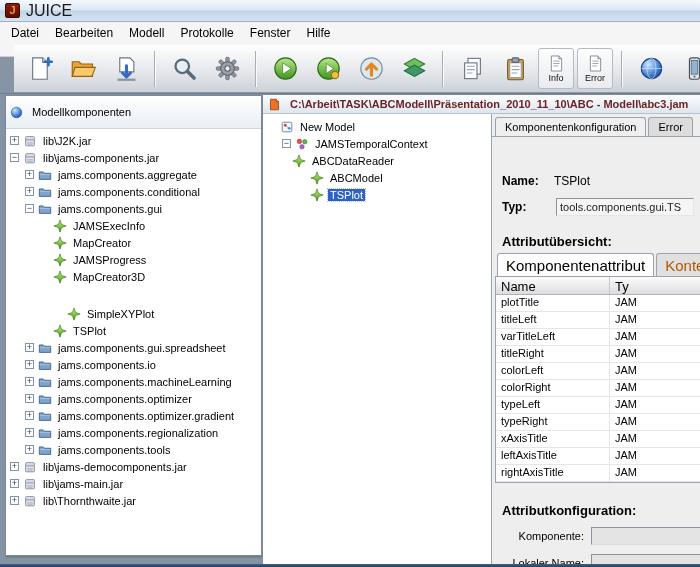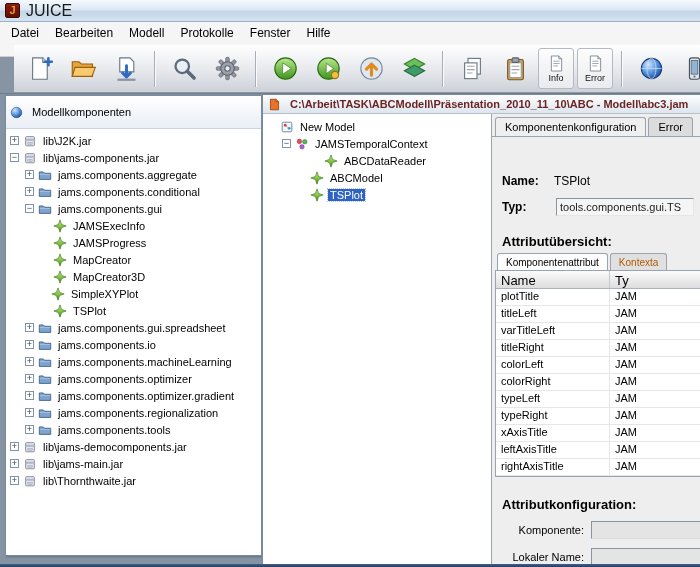--- a/index.html
+++ b/index.html
@@ -71,21 +71,21 @@
   .crow.first { margin-top:16px; }
   .blabel { font-weight:bold; width:52px; flex:none; font-size:12px; }
   .cval { font-size:12px; }
   .tfield { flex:1; margin-left:2px; background:#f5f5f5; border:1px solid; border-color:#8a94a0 #e6e6e6 #e6e6e6 #8a94a0;
     padding:2px 3px; font-size:11px; color:#222; white-space:nowrap; overflow:hidden; height:18px; }
 
   .section-heading { font-weight:bold; font-size:13px; margin:18px 6px 4px 10px; }
   .section-heading.second { margin-top:20px; }
 
   .attr-tabs { display:flex; gap:2px; padding-left:5px; margin-top:2px; overflow:hidden; }
-  .atab { font-size:10px; padding:3px 8px 2px 8px; background:#e0e0e0; border:1px solid #9aa4b0; border-bottom:none;
+  .atab { font-size:15px; padding:3px 8px 2px 8px; background:#e0e0e0; border:1px solid #9aa4b0; border-bottom:none;
     border-radius:3px 3px 0 0; white-space:nowrap; }
   .atab.active { background:#fdfdfd; }
   .atab.alt { color:#b05a00; }
 
   .attr-table { margin-left:3px; border:1px solid #9aa4b0; border-right:none; background:#fff; }
   .thead { display:flex; background:linear-gradient(#fbfbfb,#dddddf); border-bottom:1px solid #aab2bc; height:18px; }
   .th { padding:2px 5px; font-size:13px; border-right:1px solid #c4c8d0; white-space:nowrap; overflow:hidden; }
   .th:first-child { width:114px; flex:none; }
   .th:last-child { flex:1; border-right:none; }
   .tr { display:flex; height:17px; border-bottom:1px solid #e6e6ea; }
@@ -370,37 +370,37 @@
           <svg class="ticon">
             <use href="#i-component"></use>
           </svg>
           <span class="tlabel">JAMSExecInfo</span>
         </div>
         <div class="trow" style="padding-left: 34px;">
           <span class="exp"></span>
           <svg class="ticon">
             <use href="#i-component"></use>
           </svg>
-          <span class="tlabel">JAMSProgress</span>
+          <span class="tlabel">MapCreator</span>
         </div>
         <div class="trow" style="padding-left: 34px;">
           <span class="exp"></span>
           <svg class="ticon">
             <use href="#i-component"></use>
           </svg>
-          <span class="tlabel">MapCreator</span>
+          <span class="tlabel">JAMSProgress</span>
         </div>
         <div class="trow" style="padding-left: 34px;">
           <span class="exp"></span>
           <svg class="ticon">
             <use href="#i-component"></use>
           </svg>
           <span class="tlabel">MapCreator3D</span>
         </div>
-        <div class="trow" style="padding-left: 32px;">
+        <div class="trow" style="padding-left: 48px; margin-top: 20px;">
           <span class="exp"></span>
           <svg class="ticon">
             <use href="#i-component"></use>
           </svg>
           <span class="tlabel">SimpleXYPlot</span>
         </div>
         <div class="trow" style="padding-left: 34px;">
           <span class="exp"></span>
           <svg class="ticon">
             <use href="#i-component"></use>
@@ -496,21 +496,21 @@
             </svg>
             <span class="tlabel">New Model</span>
           </div>
           <div class="trow" style="padding-left: 19px;">
             <span class="exp box">−</span>
             <svg class="ticon">
               <use href="#i-context"></use>
             </svg>
             <span class="tlabel">JAMSTemporalContext</span>
           </div>
-          <div class="trow" style="padding-left: 48px;">
+          <div class="trow" style="padding-left: 16px;">
             <span class="exp"></span>
             <svg class="ticon">
               <use href="#i-component"></use>
             </svg>
             <span class="tlabel">ABCDataReader</span>
           </div>
           <div class="trow" style="padding-left: 34px;">
             <span class="exp"></span>
             <svg class="ticon">
               <use href="#i-component"></use>

